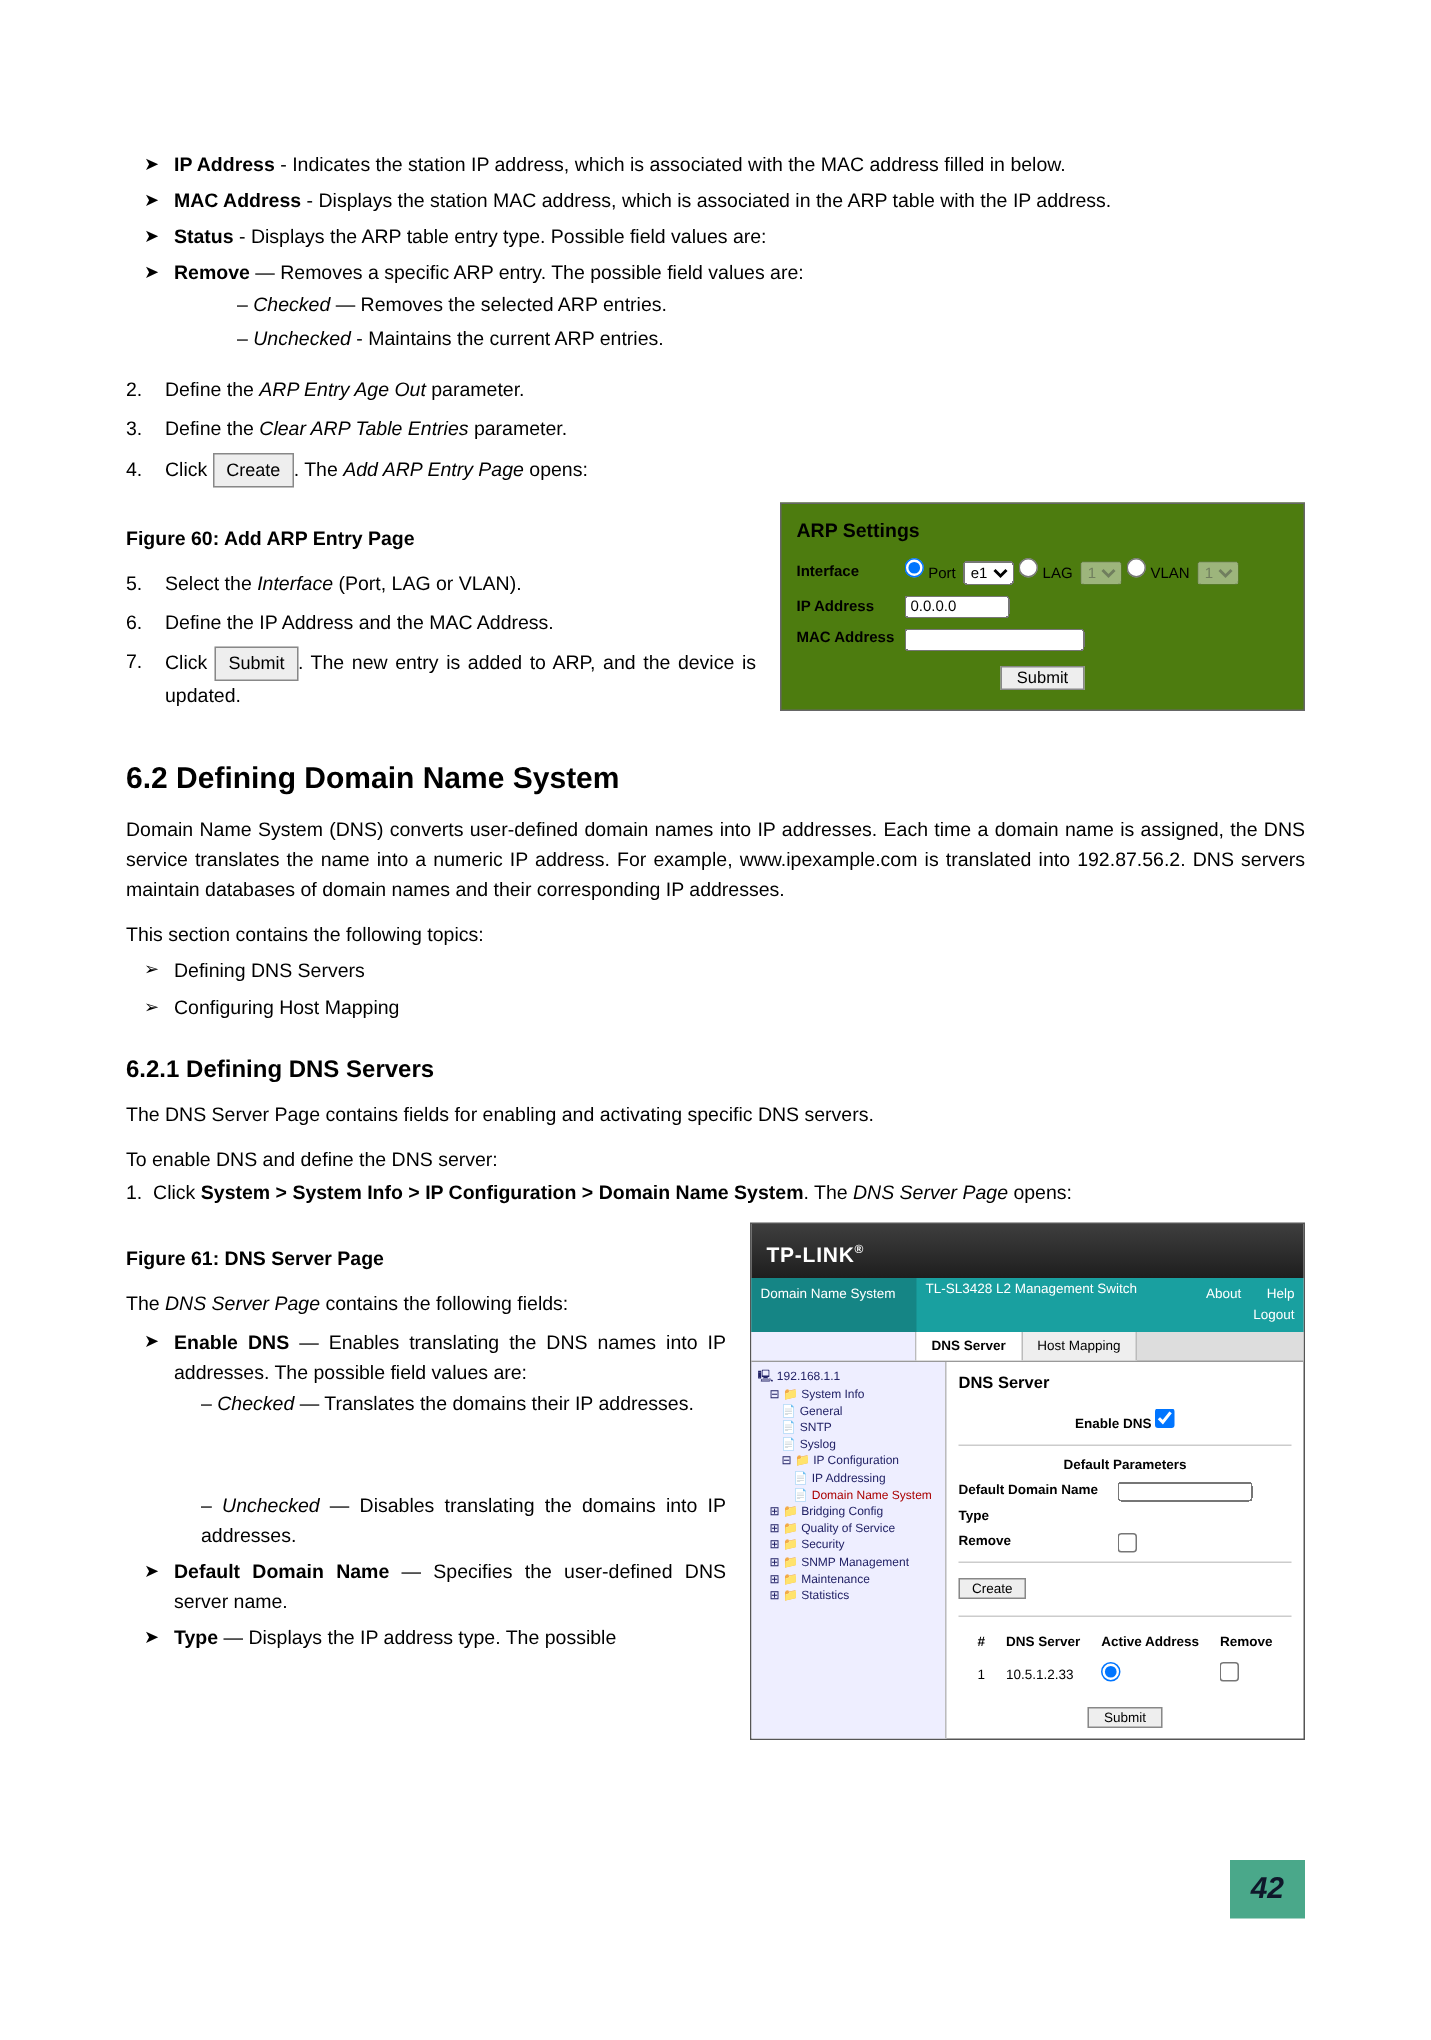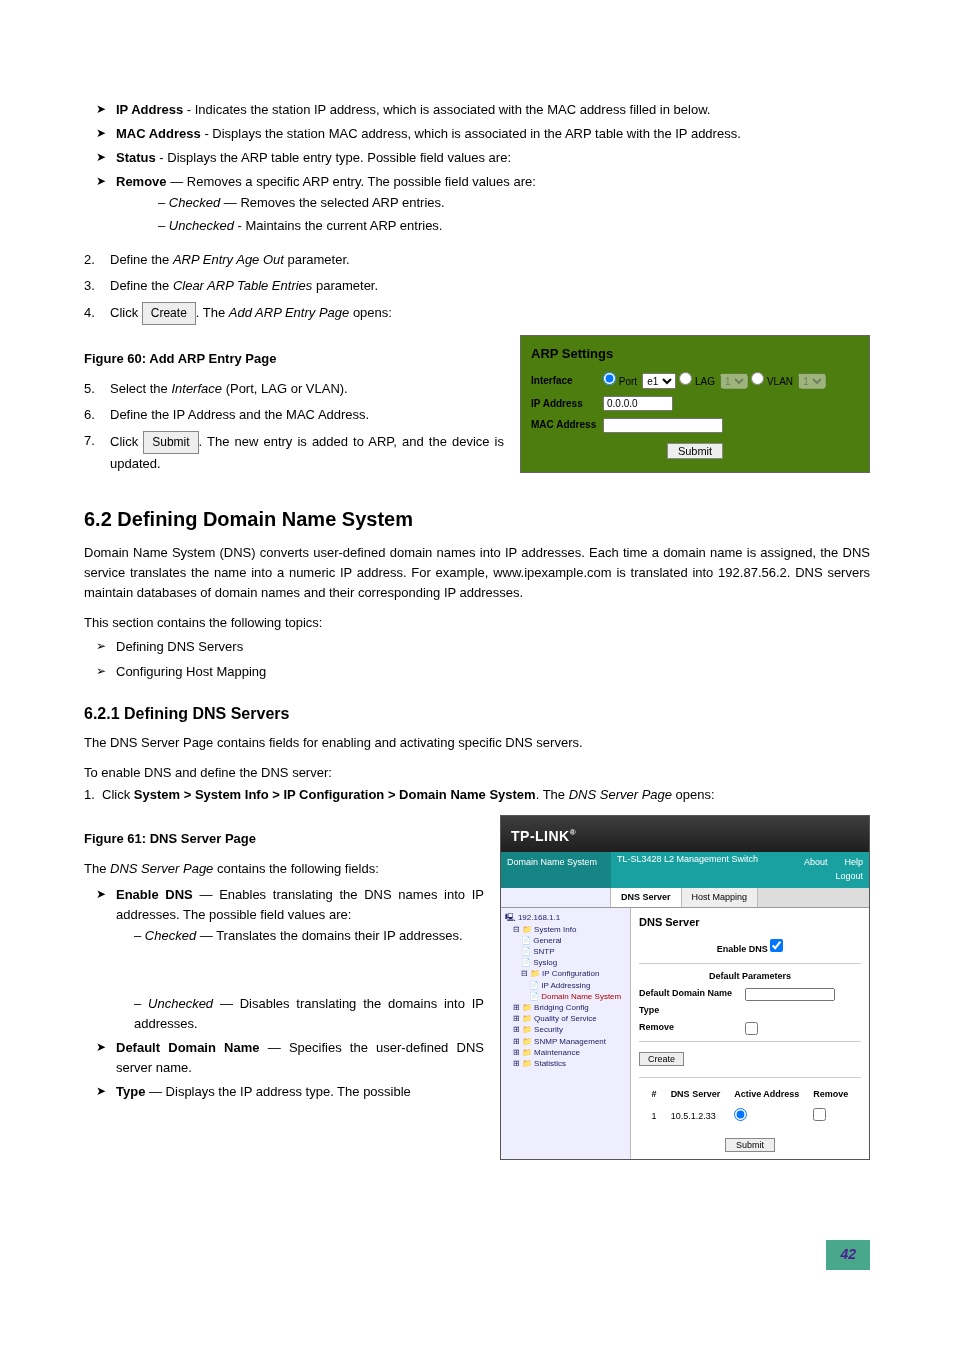--- a/index.html
+++ b/index.html
@@ -84,21 +84,21 @@
   .dns-create { margin:10px 0; }
   .dns-create button { font-size:9px; padding:1px 8px; background:#eee; border:1px solid #888;}
   .dns-table { font-size:9px; }
   .dns-table th,.dns-table td { padding:2px 6px; }
   .dns-submit { text-align:center; margin-top:8px;}
   .dns-submit button { font-size:9px; padding:1px 10px; background:#eee; border:1px solid #888;}
   .pagenum {
     position: relative; margin-top: 80px; text-align: right;
   }
   .pagenum .box {
-    display:inline-block; background:#4aa88a; color:#4c1d95; font-weight:bold; font-size:14px;
+    display:inline-block; background:#4aa88a; color:#0f172a; font-weight:bold; font-size:20px;
     padding:4px 14px; font-style:italic;
   }
   .para { margin-bottom:10px; text-align: justify;}
   .left-col { overflow: hidden; }
   .left-col p { text-align: justify; }
 </style>
 </head>
 <body>
 
 <ul class="bullet-list">

